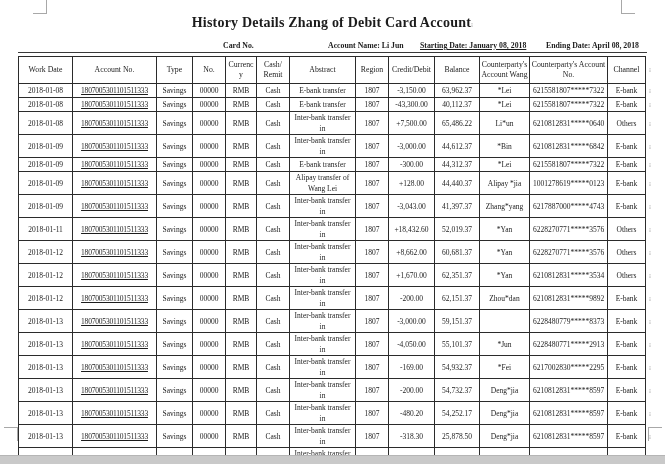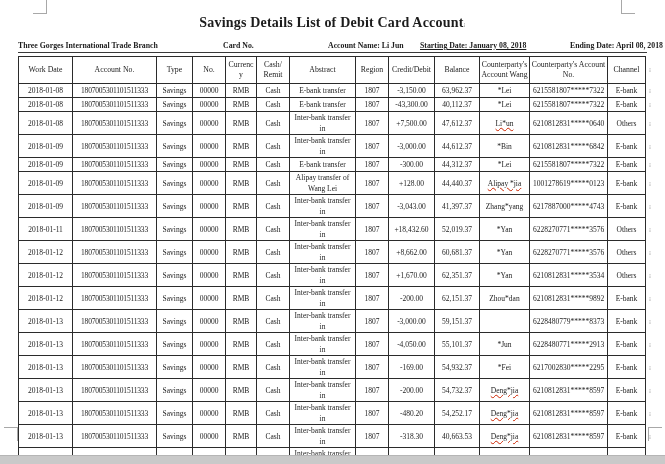--- a/index.html
+++ b/index.html
@@ -3,54 +3,53 @@
 <meta charset="utf-8">
 <style>
   html,body{margin:0;padding:0;background:#e8e8e8;}
   .page{width:665px;height:464px;background:#ffffff;position:relative;overflow:hidden;
         font-family:"Liberation Serif", "DejaVu Serif", serif;color:#1c1c1c;}
   .title{ text-align:center;font-weight:bold;font-size:14px;padding-top:15px;letter-spacing:.2px;}
   .title-pm{font-size:6px;color:#888;font-weight:normal;vertical-align:middle;}
   .info{position:relative;margin:10px 18px 0 18px;height:11px;border-bottom:1px solid #3a3a3a;
         font-weight:bold;font-size:7.8px;white-space:nowrap;}
   .info span{position:absolute;top:0;}
-  .i1{left:0;} .i2{left:162px;padding-left:43px;} .i3{left:310px;} .i4{left:402px;text-decoration:underline;} .i5{left:552px;}
+  .i1{left:0;} .i2{left:162px;padding-left:43px;} .i3{left:310px;} .i4{left:402px;text-decoration:underline;} .i5{left:528px;}
   table{margin:3px 0 0 18px;border-collapse:collapse;table-layout:fixed;width:641px;}
   th,td{border:1px solid #2b2b2b;padding:0 1px;text-align:center;overflow:hidden;}
   thead th{font-size:7.8px;font-weight:normal;line-height:1.25;height:26px;word-wrap:break-word;}
   th.brk{word-break:break-all;}
   tbody td{font-size:7.5px;height:13px;line-height:11px;white-space:nowrap;}
   td.abs{white-space:pre-line;line-height:11px;text-align:center;}
-  td.acct{letter-spacing:-0.2px;}
+  td.acct{letter-spacing:-0.2px;text-decoration:underline;}
   .pm{border:none !important;font-size:6px;color:#8a8a8a;text-align:left;padding-left:3px;}
   #rows-body tr:last-child td{border-bottom-style:none;}
-  .sq{text-decoration:underline;text-decoration-style:wavy;text-decoration-color:#cc2200;
+  .sq{text-decoration-style:wavy;text-decoration-color:#cc2200;
       text-decoration-thickness:1px;text-underline-offset:1px;}
   .crop{position:absolute;width:13px;height:13px;border:0 solid #a8a8a8;}
   .crop.tl{left:33px;top:0;border-right-width:1px;border-bottom-width:1px;}
   .crop.tr{left:621px;top:0;border-left-width:1px;border-bottom-width:1px;}
   .crop.bl{left:4px;top:427px;border-right-width:1px;border-top-width:1px;}
   .crop.br{left:648px;top:427px;border-left-width:1px;border-top-width:1px;}
   .bottom-edge{position:absolute;left:0;right:0;bottom:0;height:8px;background:#c9c9c9;
                border-top:1px solid #b5b5b5;}
 </style>
 </head>
 <body>
 
 <div class="page">
 
   <div class="crop tl"></div>
   <div class="crop tr"></div>
   <div class="crop bl"></div>
   <div class="crop br"></div>
 
-  <div class="title"><span>Savings Details List of Debit Card Account</span><span class="title-pm">¡</span></div>
+  <div class="title"><span>History Details Zhang of Debit Card Account</span><span class="title-pm">¡</span></div>
 
   <div class="info">
-    <span class="i1">Three Gorges International Trade Branch</span>
     <span class="i2">Card No.</span>
     <span class="i3">Account Name: Li Jun</span>
     <span class="i4">Starting Date: January 08, 2018</span>
     <span class="i5">Ending Date: April 08, 2018</span>
   </div>
 
   <table>
     <colgroup>
       <col style="width:54px">
         <col style="width:84px">
@@ -123,21 +122,21 @@
   <tr>
     <td>2018-01-08</td>
     <td class="acct">1807005301101511333</td>
     <td>Savings</td>
     <td>00000</td>
     <td>RMB</td>
     <td>Cash</td>
     <td class="abs">Inter-bank transfer in</td>
     <td>1807</td>
     <td>+7,500.00</td>
-    <td>47,612.37</td>
+    <td>65,486.22</td>
     <td><span class="sq">Li*un</span></td>
     <td>6210812831*****0640</td>
     <td>Others</td>
     <td class="pm">¡</td>
   </tr>
 
   <tr>
     <td>2018-01-09</td>
     <td class="acct">1807005301101511333</td>
     <td>Savings</td>
@@ -362,21 +361,21 @@
   <tr>
     <td>2018-01-13</td>
     <td class="acct">1807005301101511333</td>
     <td>Savings</td>
     <td>00000</td>
     <td>RMB</td>
     <td>Cash</td>
     <td class="abs">Inter-bank transfer in</td>
     <td>1807</td>
     <td>-318.30</td>
-    <td>40,663.53</td>
+    <td>25,878.50</td>
     <td><span class="sq">Deng*jia</span></td>
     <td>6210812831*****8597</td>
     <td>E-bank</td>
     <td class="pm">¡</td>
   </tr>
 
   <tr>
     <td>2018-01-13</td>
     <td class="acct">1807005301101511333</td>
     <td>Savings</td>

